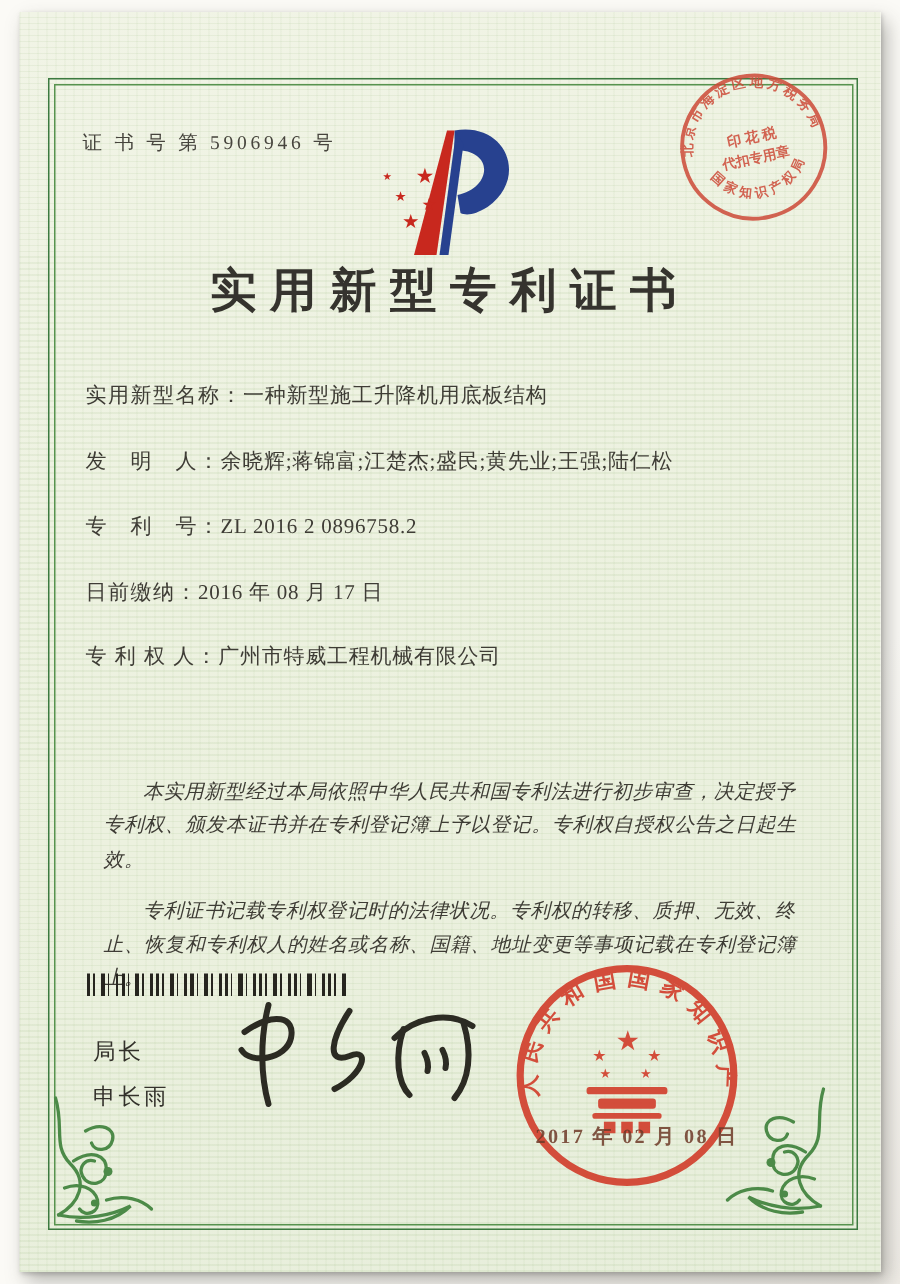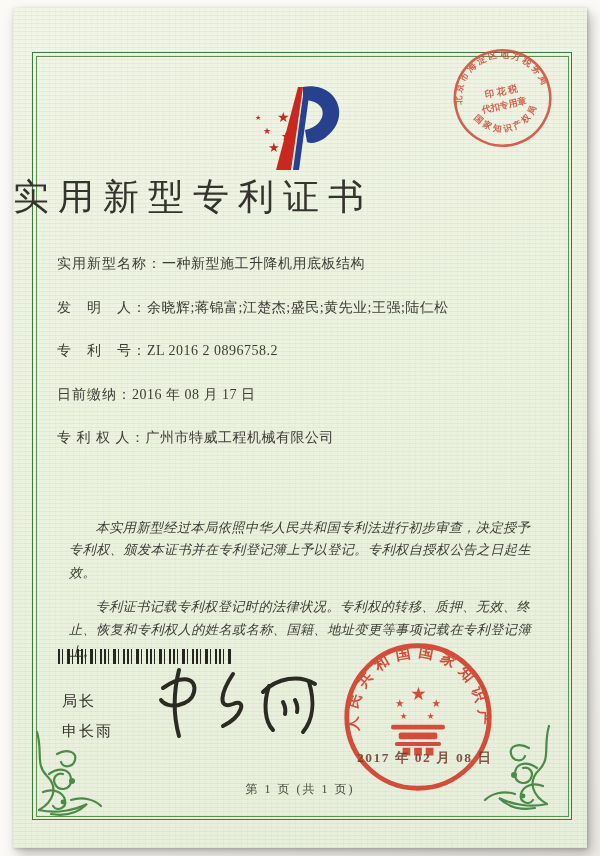--- a/index.html
+++ b/index.html
@@ -22,22 +22,22 @@
   }
   .frame::before{
     content:"";position:absolute;inset:2.5px;border:1px solid #57934f;
   }
   .cert-no{
     position:absolute;left:42px;top:78px;font-size:13px;color:#46443d;
     letter-spacing:2.5px;
   }
   .logo{position:absolute;left:50%;top:72px;transform:translateX(-50%);}
   .title{
-    position:absolute;left:0;top:165px;width:100%;
-    font-size:36px;font-weight:normal;color:#35332e;letter-spacing:9px;
+    position:absolute;left:0;top:165px;width:100%;text-align:center;
+    font-size:31px;font-weight:bold;color:#35332e;letter-spacing:9px;
   }
   .fields{position:absolute;left:44px;top:247px;right:40px;}
   .field-row{height:43.5px;font-size:14px;color:#3e3c35;white-space:nowrap;}
   .field-label{letter-spacing:1px;}
   .field-value{letter-spacing:0.5px;}
   .paragraphs{
     position:absolute;left:44px;right:42px;top:497px;
     font-size:13.2px;line-height:22.4px;color:#3e3c35;font-style:italic;
   }
   .paragraphs p{margin:12px;text-indent:2em;letter-spacing:0.4px;}
@@ -67,20 +67,21 @@
   .flourish{position:absolute;}
   .flourish.bl{left:14px;top:718px;}
   .flourish.br{left:458px;top:712px;transform:scaleX(-1);}
 </style>
 </head>
 <body>
 
 <div class="paper">
   <div class="frame"></div>
 
+  <div class="cert-no">证 书 号 第 5906946 号</div>
 
   <div class="logo">
     <svg width="118" height="94" viewBox="0 0 118 94">
       <path d="M62,7 C96,1 112,38 84,58 C76,63 70,64 66,62 L64,50 C86,46 90,20 62,20 Z" fill="#27418f"></path>
       <polygon points="57,7 62,7 50,90 35,90" fill="#c8281e"></polygon>
       <polygon points="63,8 68,16 58,90 52,90" fill="#27418f"></polygon>
       <text x="36" y="42" font-size="14" fill="#c8281e">★</text>
       <text x="22" y="54" font-size="9" fill="#c8281e">★</text>
       <text x="40" y="60" font-size="11" fill="#c8281e">★</text>
       <text x="27" y="72" font-size="13" fill="#c8281e">★</text>
@@ -197,14 +198,13 @@
         <path d="M22,48 C34,40 44,44 44,54 C44,64 32,66 28,58 C25,52 30,46 36,48"></path>
         <path d="M16,66 C26,62 36,66 38,74 C40,82 30,86 26,80"></path>
         <path d="M30,28 C40,22 50,26 48,34 C46,42 36,42 34,36"></path>
         <path d="M44,74 C56,70 68,74 74,80"></path>
       </g>
       <circle cx="45" cy="55" r="3" fill="#4c8a48"></circle>
       <circle cx="36" cy="76" r="2.4" fill="#4c8a48"></circle>
     </svg>
   </div>
 
-  <div class="footer">第 1 页 (共 1 页)</div>
 </div>
 
 </body></html>

